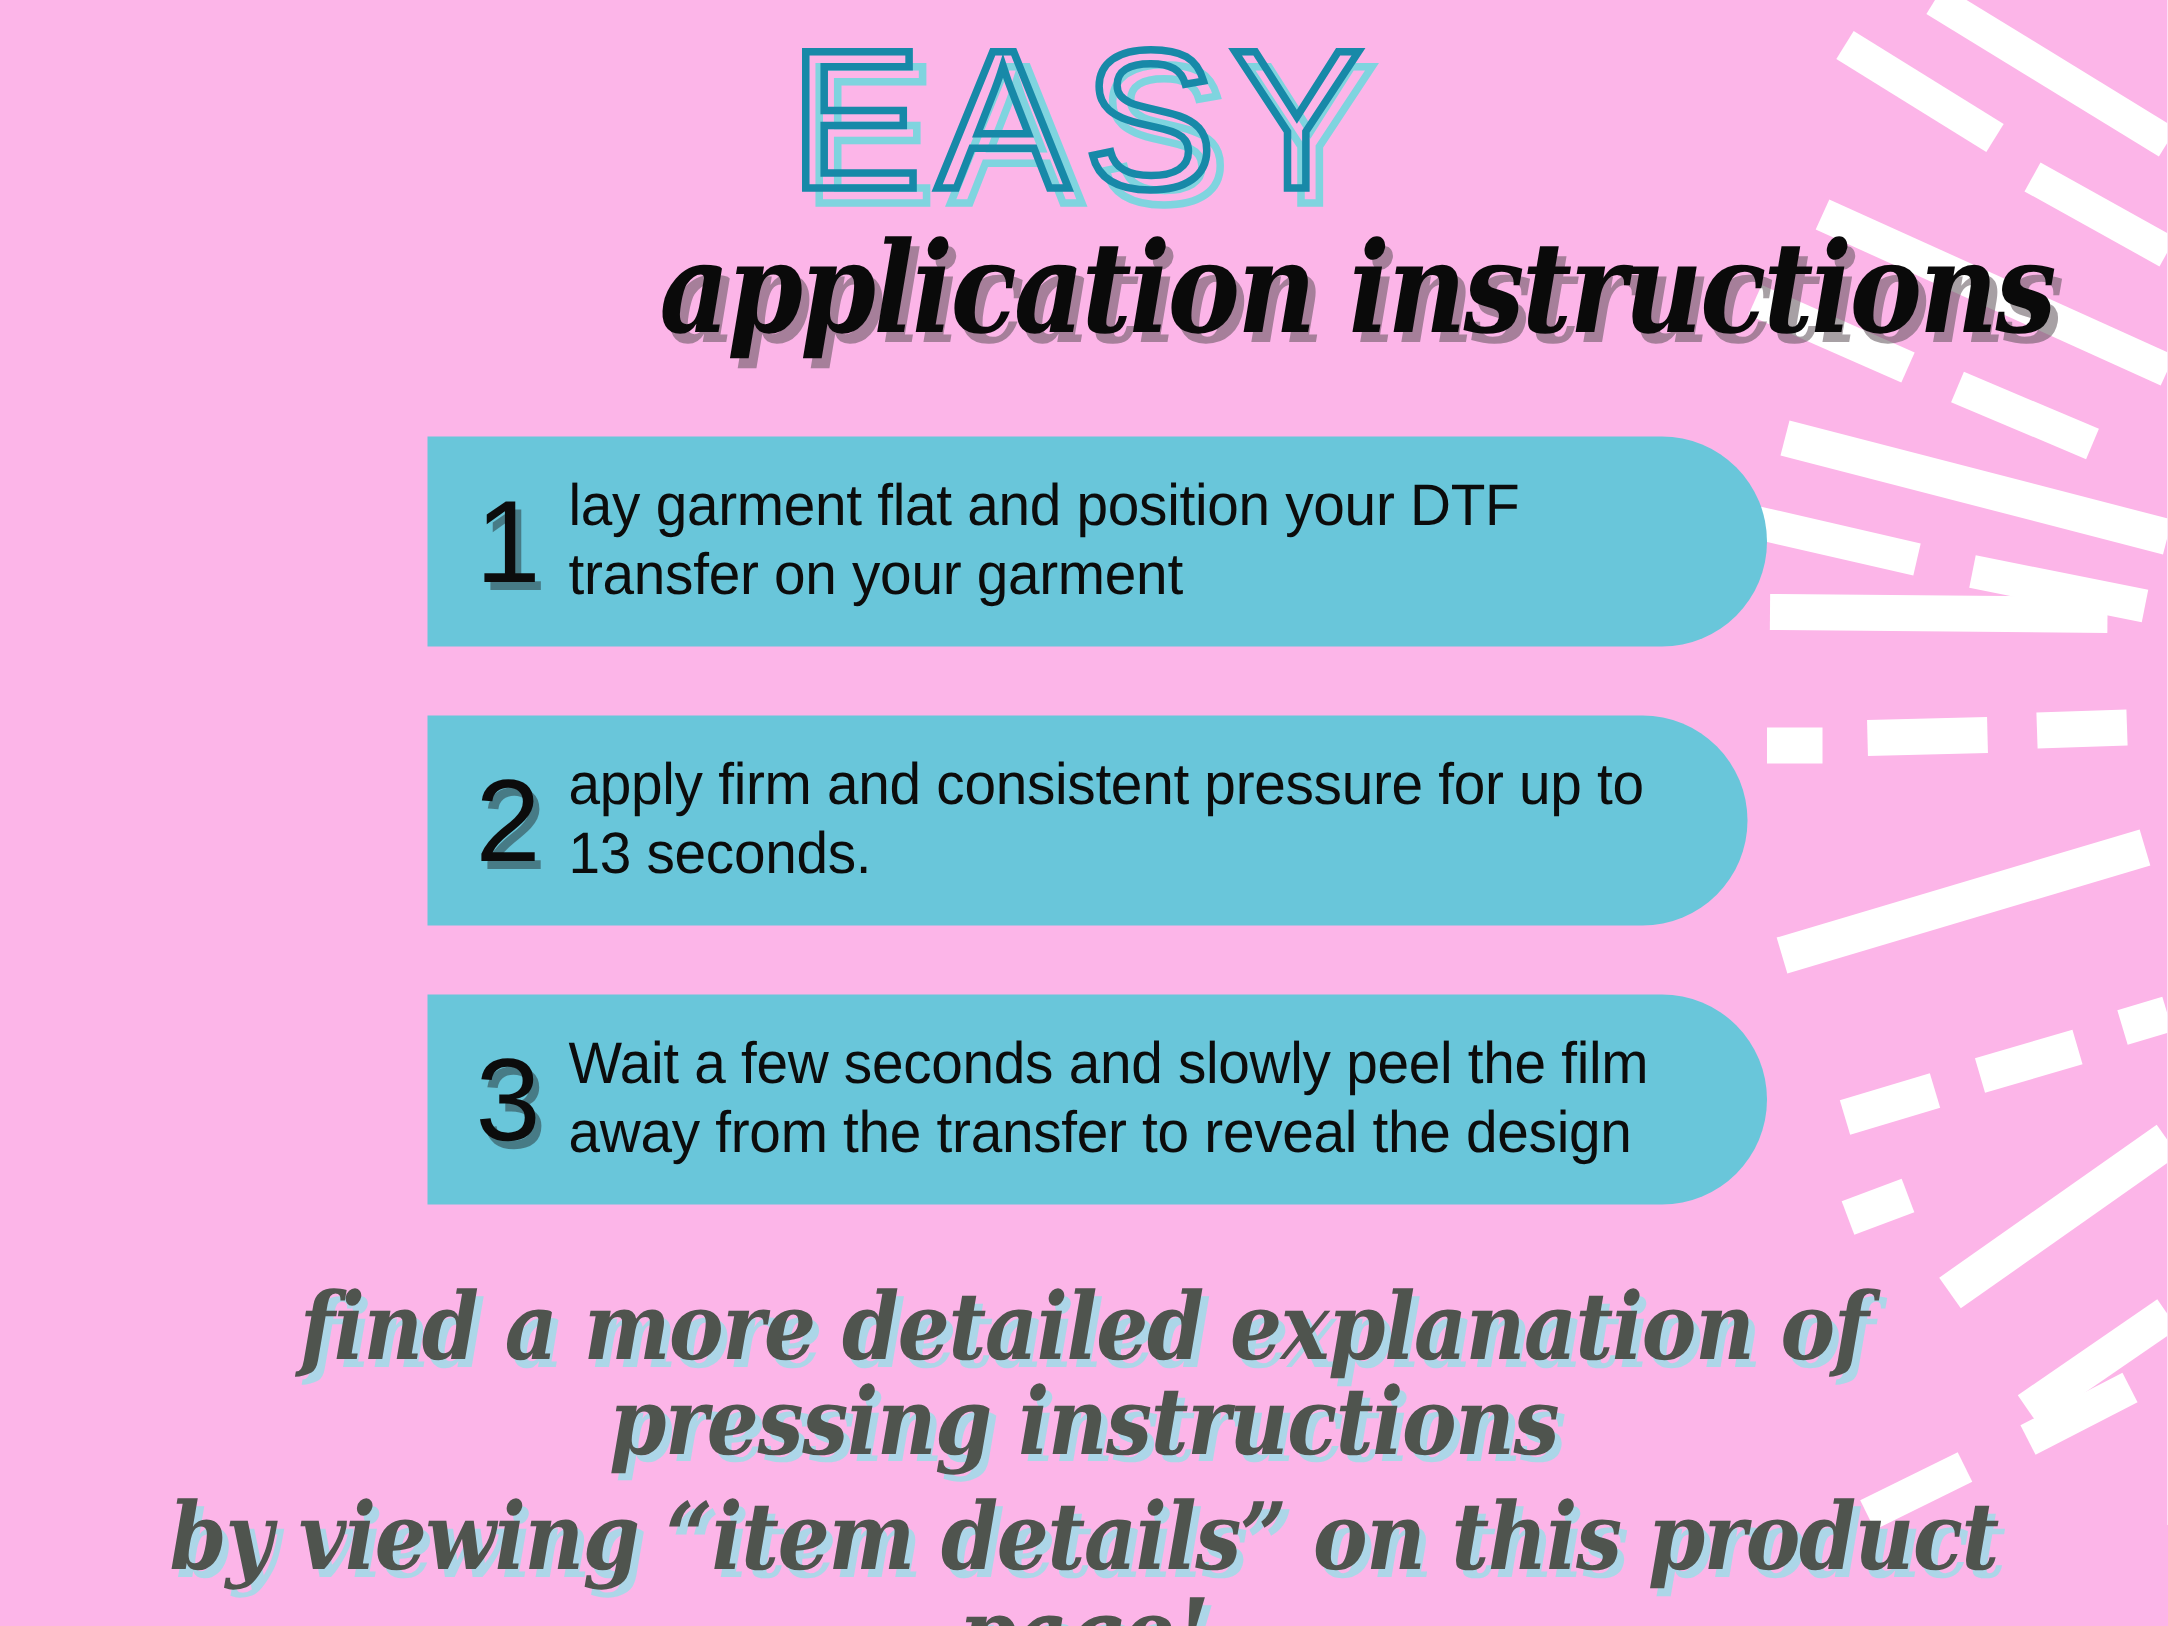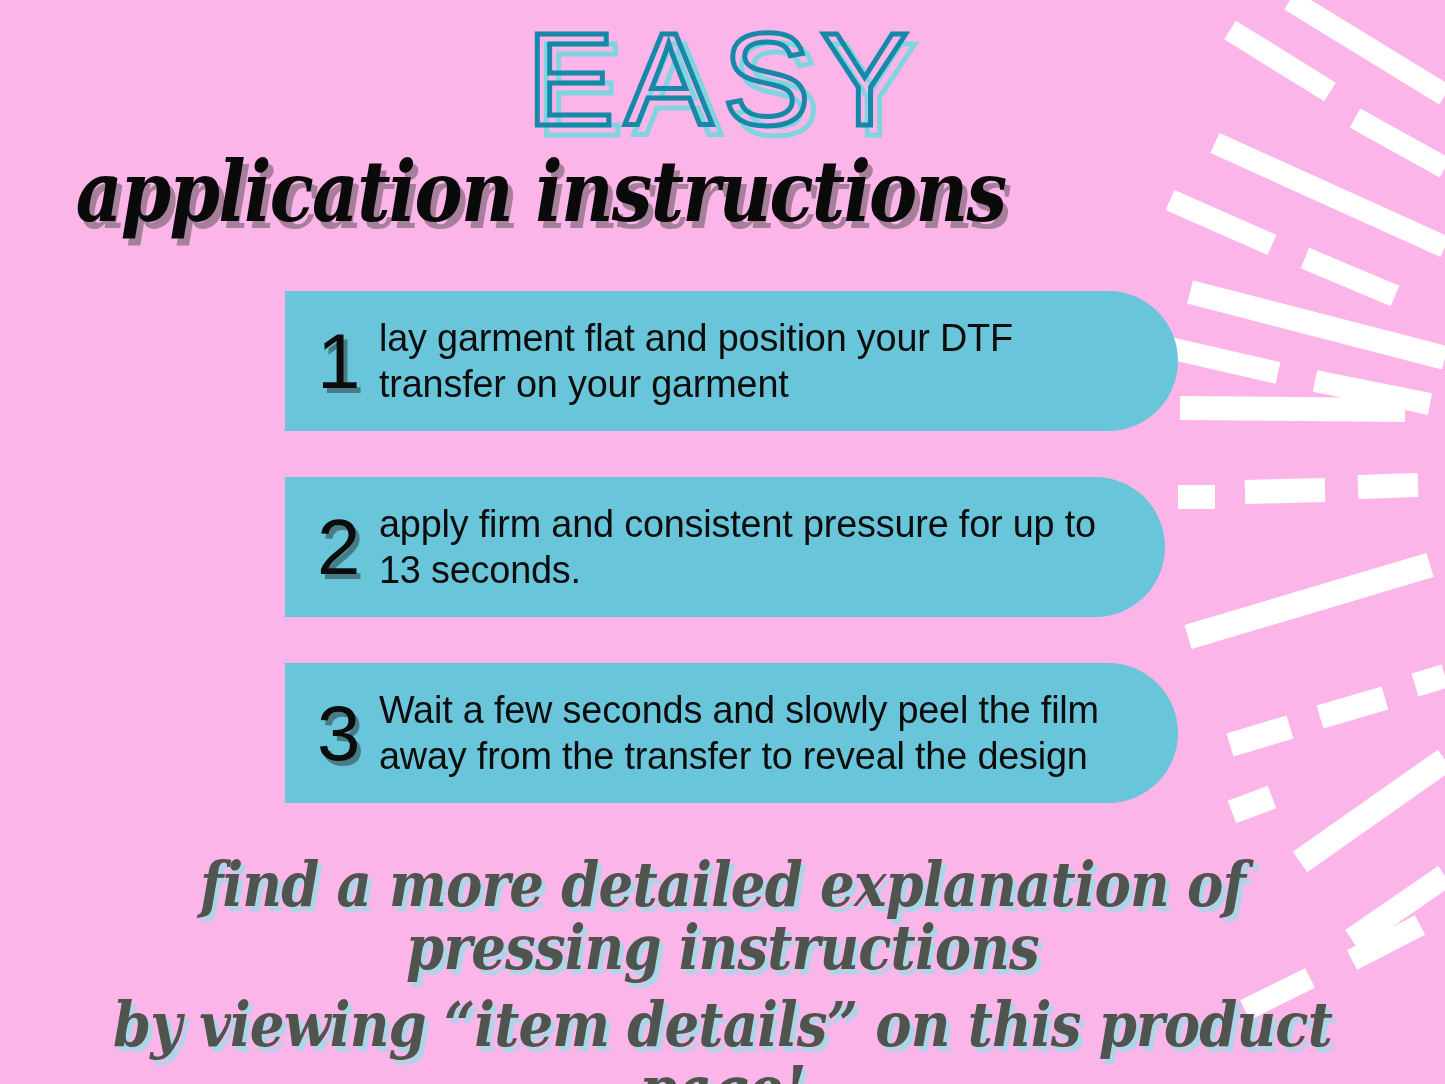--- a/index.html
+++ b/index.html
@@ -56,21 +56,21 @@
     position: relative;
     z-index: 1;
   }
 
   
   .subtitle-wrap {
     position: absolute;
     top: 150px;
     left: 0;
     width: 1445px;
-    text-align: left;
+    text-align: right;
     line-height: 1;
     text-decoration: underline;
   }
   .subtitle {
     display: inline-block;
     position: relative;
     font-family: "DejaVu Serif", serif;
     font-style: italic;
     font-weight: 700;
     font-size: 84px;

